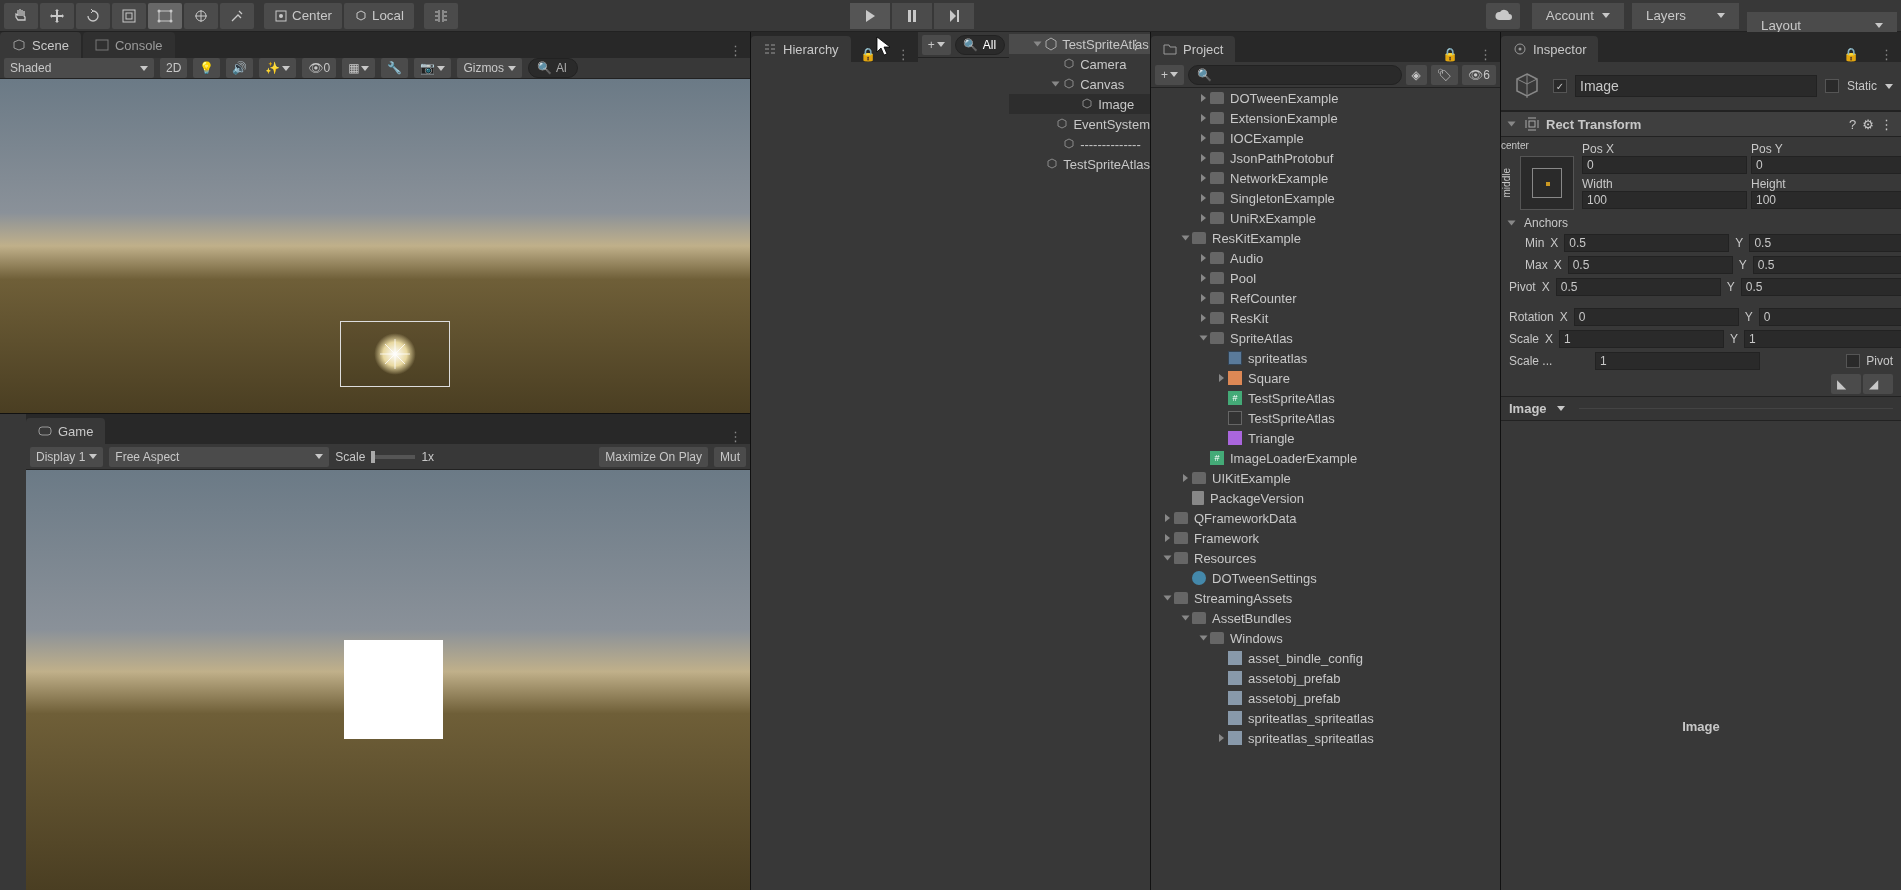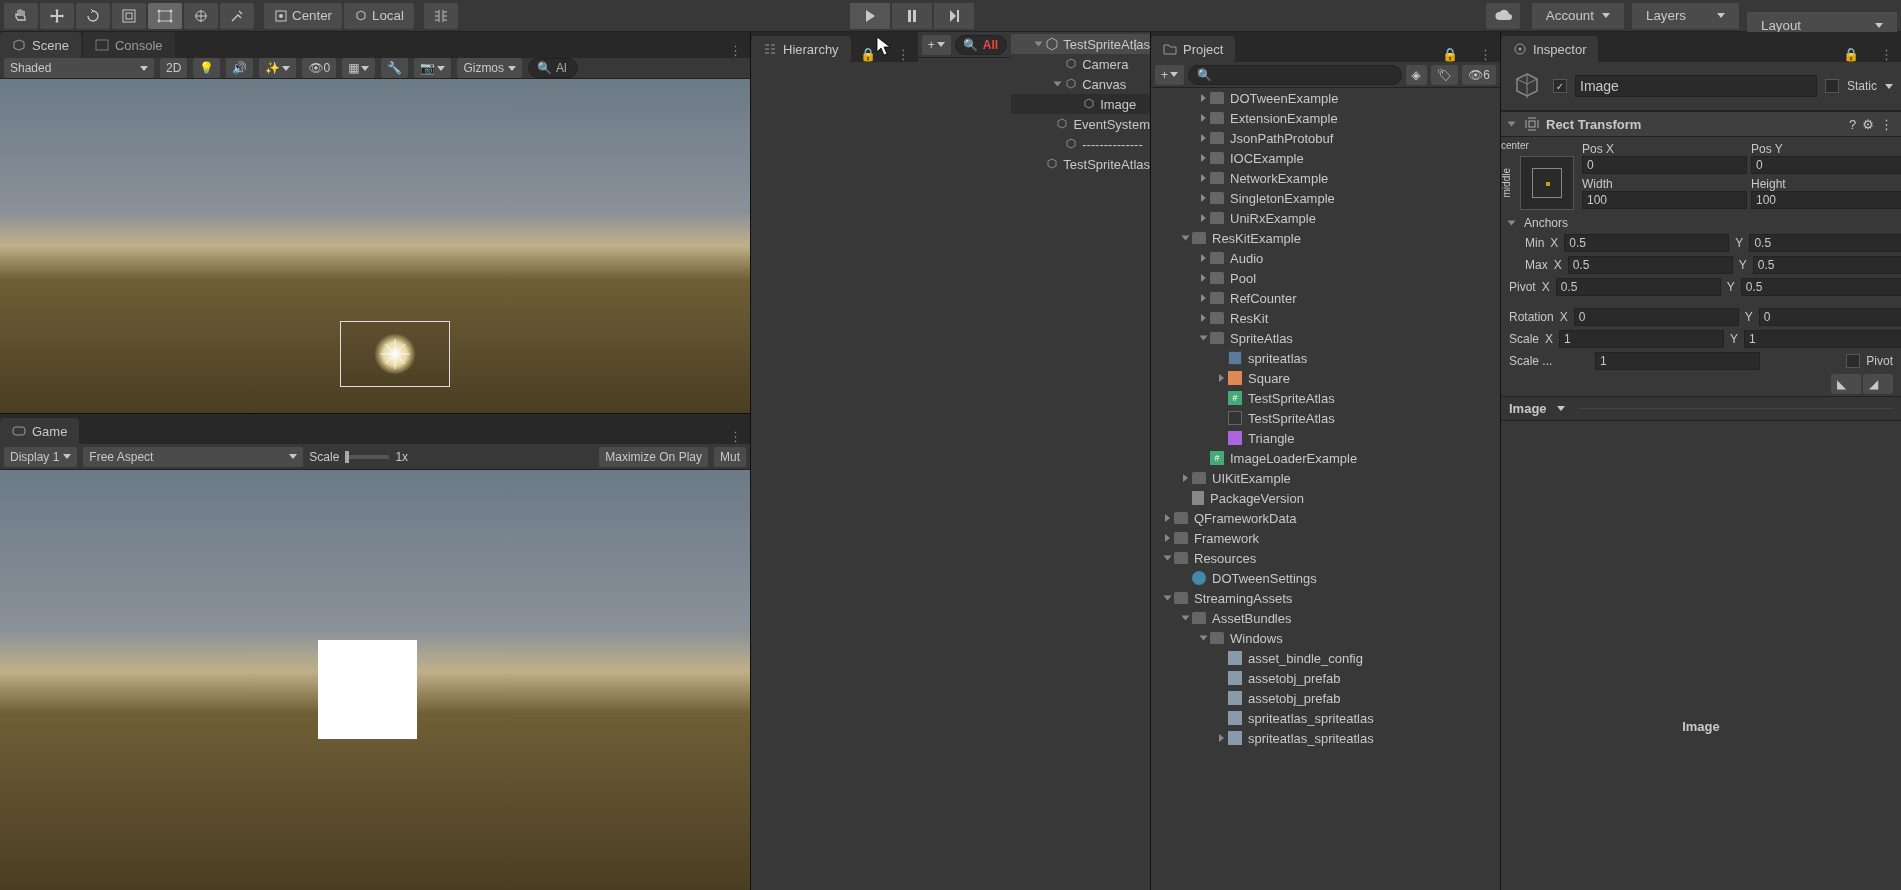--- a/index.html
+++ b/index.html
@@ -29,21 +29,21 @@
 .scene-toolbar { height:26px; background:#383838; border-bottom:1px solid #222; display:flex; align-items:center; gap:6px; padding:0 4px; }
 .mini-btn { height:20px; padding:0 6px; background:#4b4b4b; border:none; color:#c8c8c8; font-size:12px; border-radius:2px; display:flex; align-items:center; cursor:pointer;}
 
 
 .main { display:flex; height:858px; }
 .left-col { width:750px; display:flex; flex-direction:column; }
 .scene-view { height:410px; position:relative; background:linear-gradient(180deg,#6b7a86 0%,#8a9199 40%,#c0b08a 50%,#6f5f38 60%,#4a3e22 100%); }
 .scene-gizmo { position:absolute; left:340px; top:242px; width:110px; height:66px; border:1.5px solid #ddd; background:rgba(0,0,0,0.05); display:flex; align-items:center; justify-content:center; }
 .gizmo-circle { width:42px; height:42px; border-radius:50%; background:radial-gradient(circle,#fff 0%,#e8d8a0 40%,transparent 70%); position:relative; }
 
-.game-panel { border-top:1px solid #111; }
+.game-panel { border-top:1px solid #111;padding-left:26px; }
 .game-view { height:420px; background:linear-gradient(180deg,#6b7a86 0%,#8a9199 38%,#c0b08a 48%,#6f5f38 58%,#4a3e22 100%); position:relative; }
 .game-square { position:absolute; left:318px; top:170px; width:99px; height:99px; background:#fff; }
 
 
 .mid-col { width:400px; border-left:1px solid #111; display:flex; flex-direction:row; }
 .hier-toolbar { height:26px; display:flex; align-items:center; gap:4px; padding:0 4px; background:#383838; border-bottom:1px solid #222;}
 .search-box { flex:1; height:20px; background:#2a2a2a; border:1px solid #222; border-radius:10px; color:#aaa; padding:0 8px; font-size:12px; display:flex; align-items:center; gap:4px;}
 .tree { flex:1; overflow:auto; padding-top:2px;}
 .tree-row { height:20px; display:flex; align-items:center; padding-left:8px; cursor:pointer; position:relative;}
 .tree-row.selected { background:#4b4b4b; }
@@ -283,21 +283,21 @@
           <svg width="14" height="14" viewBox="0 0 14 14">
             <path d="M2 3h4M2 7h4M2 11h4M8 3h4M8 7h4M8 11h4" stroke="#999"></path>
           </svg>
           <span>Hierarchy</span>
         </div>
       <span class="tab-ctx" style="margin-left:auto;margin-right:4px;">🔒</span>
       <span class="tab-ctx" style="margin-left:0;">⋮</span>
     </div>
     <div class="hier-toolbar">
       <button class="mini-btn">+<span class="arrow-down" style="margin-left:2px;"></span></button>
-      <div class="search-box">🔍<span style="color:#ef4444;font-weight:bold;">All</span></div>
+      <div class="search-box">🔍<span style="color:#ffffff;">All</span></div>
     </div>
     <div class="tree" id="hierarchy-tree">
         <div class="tree-row selected">
           <span class="tree-ind" style="width:18px;"></span>
           <span class="tri open"></span>
           <span class="cube-ico">
             <svg width="14" height="14" viewBox="0 0 14 14">
               <path d="M7 1l5 3v6l-5 3-5-3V4z" stroke="#aaa" fill="none"></path>
             </svg>
           </span>
@@ -395,27 +395,27 @@
         <div class="proj-row">
           <span style="width:50px;display:inline-block;"></span>
           <span class="tri "></span>
           <span class="folder-ico"></span>
           <span class="label">ExtensionExample</span>
         </div>
         <div class="proj-row">
           <span style="width:50px;display:inline-block;"></span>
           <span class="tri "></span>
           <span class="folder-ico"></span>
+          <span class="label">IOCExample</span>
+        </div>
+        <div class="proj-row">
+          <span style="width:50px;display:inline-block;"></span>
+          <span class="tri "></span>
+          <span class="folder-ico"></span>
           <span class="label">JsonPathProtobuf</span>
-        </div>
-        <div class="proj-row">
-          <span style="width:50px;display:inline-block;"></span>
-          <span class="tri "></span>
-          <span class="folder-ico"></span>
-          <span class="label">IOCExample</span>
         </div>
         <div class="proj-row">
           <span style="width:50px;display:inline-block;"></span>
           <span class="tri "></span>
           <span class="folder-ico"></span>
           <span class="label">NetworkExample</span>
         </div>
         <div class="proj-row">
           <span style="width:50px;display:inline-block;"></span>
           <span class="tri "></span>

